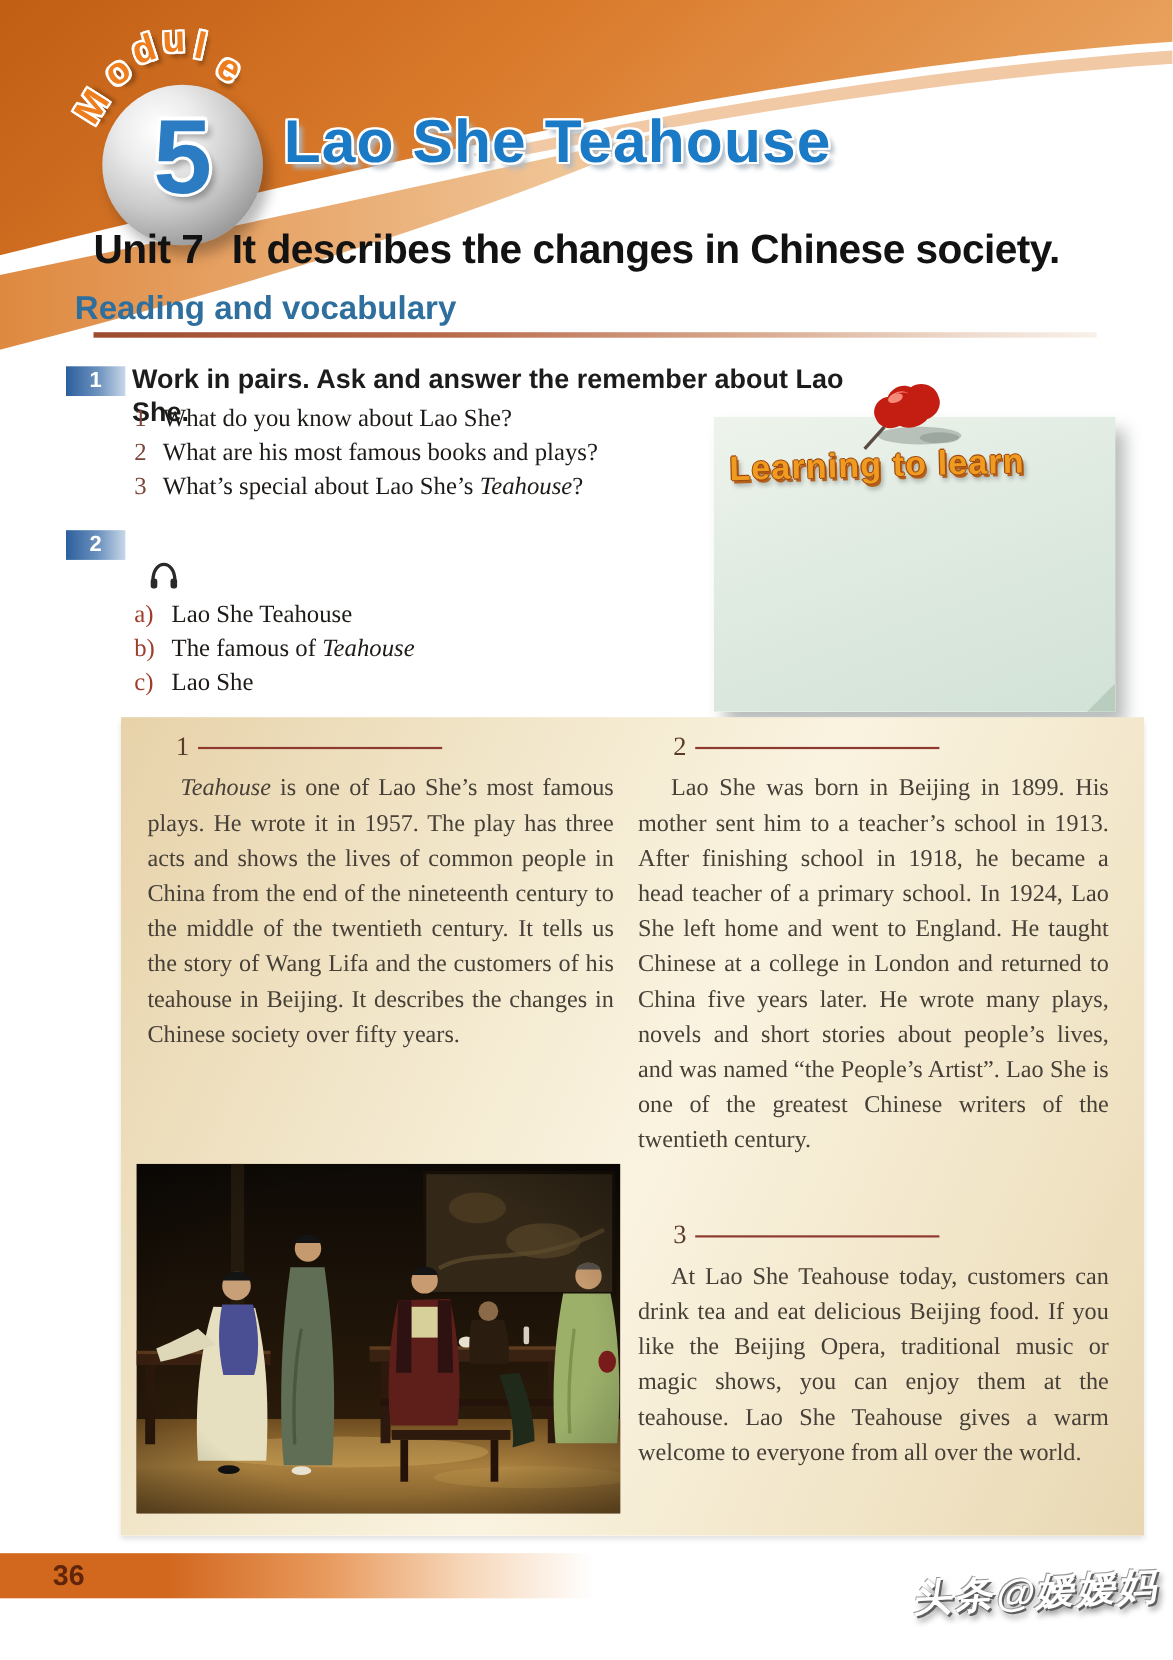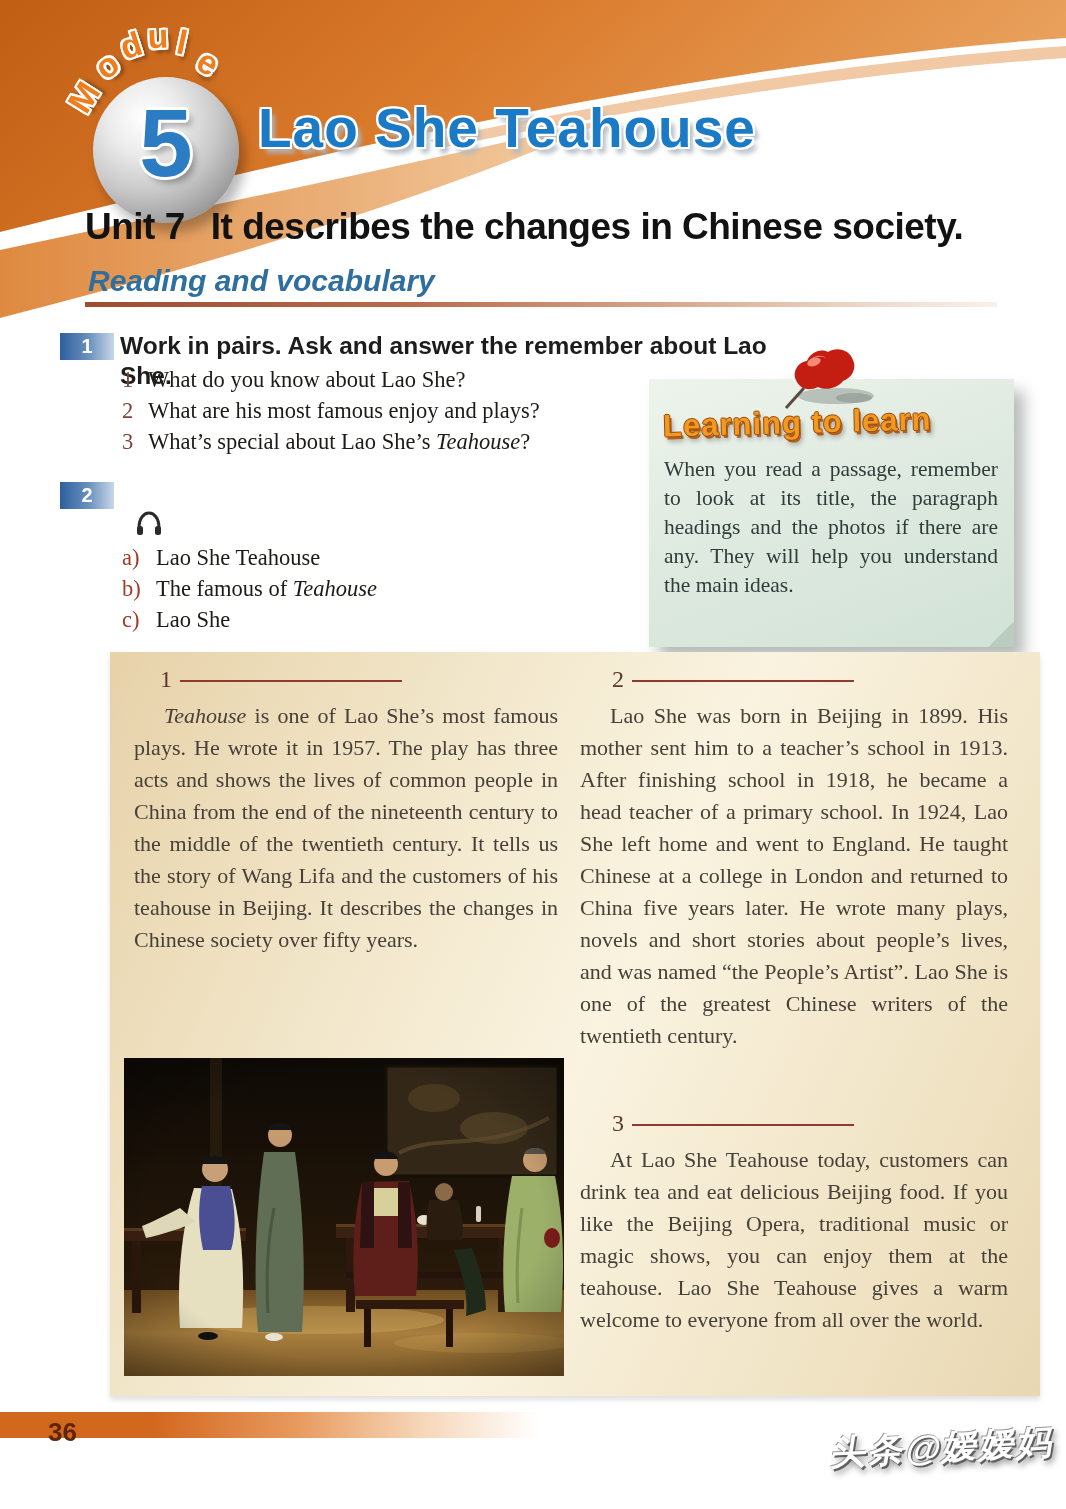--- a/index.html
+++ b/index.html
@@ -20,21 +20,21 @@
   #module-number{left:120px;top:88px;width:92px;text-align:center;font-size:96px;font-weight:bold;color:#2b7cc2;
     text-shadow:-3px 0 0 #fff,3px 0 0 #fff,0 -3px 0 #fff,0 3px 0 #fff,
                 -2px -2px 0 #fff,2px 2px 0 #fff,-2px 2px 0 #fff,2px -2px 0 #fff,
                 5px 6px 6px rgba(0,0,0,.3);}
   #page-title{left:258px;top:96px;font-size:55px;font-weight:bold;letter-spacing:1px;color:#1a7ac6;
     text-shadow:-2px 0 0 #fff,2px 0 0 #fff,0 -2px 0 #fff,0 2px 0 #fff,
                 -2px -2px 0 #fff,2px 2px 0 #fff,-2px 2px 0 #fff,2px -2px 0 #fff,
                 5px 6px 5px #aeb8c2;}
   #unit-line{left:85px;top:206px;font-size:37px;font-weight:bold;color:#121212;letter-spacing:-.5px;}
   #unit-label{margin-right:26px;}
-  #section-heading{left:88px;top:264px;font-size:30px;font-weight:bold;color:#2f6f9e;font-style:italic;}
+  #section-heading{left:68px;top:264px;font-size:30px;font-weight:bold;color:#2f6f9e;}
   #section-underline{left:85px;top:302px;width:912px;height:5px;
     background:linear-gradient(90deg,#9e4c30 0%,#b86a4a 35%,#d8a98e 65%,#efddd0 88%,#f8f1ea 100%);}
 
   
   .ex-badge{width:54px;height:27px;background:linear-gradient(90deg,#2d5f9e 0%,#6d93bf 55%,#c8d7e8 100%);
     color:#fff;font-size:20px;font-weight:bold;text-align:center;line-height:27px;}
   .ex-heading{font-size:24.5px;font-weight:bold;color:#1c1c1c;line-height:30px;}
   .q-row{position:absolute;font-family:"Liberation Serif",serif;font-size:22.5px;color:#1d1a17;white-space:nowrap;}
   .q-num{display:inline-block;width:26px;color:#7c4438;}
   .opt-letter{display:inline-block;width:34px;color:#a03c2c;}
@@ -62,21 +62,21 @@
     background:linear-gradient(115deg,#e7d2a9 0%,#f2e7cb 30%,#faf3e0 52%,#f0e3c4 82%,#e8d7b2 100%);
     box-shadow:0 4px 5px rgba(0,0,0,.12);}
   .blank-line{position:absolute;font-family:"Liberation Serif",serif;font-size:24px;color:#5a3a28;}
   .blank-rule{display:inline-block;width:222px;border-bottom:2px solid #8e3a30;margin-left:8px;
     transform:translateY(-5px);}
   .para{position:absolute;font-family:Liberation Serif, serif;font-size:22px;line-height:32px;
     color:#474038;text-align:justify;text-indent:30px;}
   #photo-frame{left:14px;top:406px;width:440px;height:318px;position:absolute;}
 
   
-  #footer-bar{left:0;top:1412px;width:540px;height:26px;
+  #footer-bar{left:0;top:1412px;width:540px;height:41px;
     background:linear-gradient(90deg,#d2671e 0%,#d2671e 28%,#e89a5e 55%,#f6d6b8 78%,rgba(255,255,255,0) 100%);}
   #page-number{left:48px;top:0;position:absolute;line-height:41px;font-size:26px;font-weight:bold;color:#5f2409;}
   #watermark{right:12px;top:1424px;font-size:35px;font-weight:bold;color:#ffffff;
     transform:skewX(-12deg) rotate(-3deg);letter-spacing:2px;
     text-shadow:2px 2px 0 #5f5f5f,-1px -1px 0 #9a9a9a,4px 5px 6px rgba(0,0,0,.45);}
 </style>
 </head>
 <body>
 
 <svg id="header-svg" class="abs" width="1066" height="330" viewBox="0 0 1066 330">
@@ -114,21 +114,21 @@
 <div id="section-heading" class="abs">Reading and vocabulary</div>
 <div id="section-underline" class="abs"></div>
 
 <div class="ex-badge abs" style="left:60px;top:333px;">1</div>
 <div class="ex-heading abs" style="left:120px;top:331px;width:700px;">Work in pairs. Ask and answer the remember about Lao She.</div>
 
 <div class="q-row" style="left:122px;top:367px;">
   <span class="q-num">1</span><span>What do you know about Lao She?</span><span class="ital"></span><span></span>
 </div>
 <div class="q-row" style="left:122px;top:398px;">
-  <span class="q-num">2</span><span>What are his most famous enjoy and plays?</span><span class="ital"></span><span></span>
+  <span class="q-num">2</span><span>What are his most famous books and plays?</span><span class="ital"></span><span></span>
 </div>
 <div class="q-row" style="left:122px;top:429px;">
   <span class="q-num">3</span><span>What’s special about Lao She’s </span><span class="ital">Teahouse</span><span>?</span>
 </div>
 
 <div class="ex-badge abs" style="left:60px;top:482px;">2</div>
 <div class="ex-heading abs" style="left:120px;top:479px;width:560px;">
   <br>
   <svg id="headphone-icon" width="30" height="30" viewBox="0 0 30 30">
       <path d="M5,19 C5,9 10,4 15,4 C20,4 25,9 25,19" fill="none" stroke="#2a2a2a" stroke-width="3"></path>
@@ -144,21 +144,20 @@
   <span class="opt-letter">b)</span><span>The famous of </span><span class="ital">Teahouse</span><span></span>
 </div>
 <div class="q-row" style="left:122px;top:607px;">
   <span class="opt-letter">c)</span><span>Lao She</span><span class="ital"></span><span></span>
 </div>
 
 <div id="note-card" class="abs">
   <div id="note-fold"></div>
   <div id="note-fold-shade"></div>
   <div id="note-title">Learning to learn</div>
-  <div id="note-body">When you read a passage, remember to look at its title, the paragraph headings and the photos if there are any. They will help you understand the main ideas.</div>
 </div>
 <svg id="pushpin" class="abs" width="130" height="80" viewBox="0 0 130 80">
   <ellipse cx="78" cy="58" rx="38" ry="8" fill="#8f9a93" opacity="0.55"></ellipse>
   <ellipse cx="96" cy="60" rx="18" ry="5" fill="#7d8881" opacity="0.45"></ellipse>
   <line x1="28" y1="70" x2="46" y2="50" stroke="#5a4a42" stroke-width="3"></line>
   <path d="M38,42 C34,34 40,24 49,23 C52,15 62,10 70,14 C79,8 92,12 95,22 C99,30 94,40 85,43 C80,50 68,53 60,49 C50,54 41,50 38,42 Z" fill="#c41d12"></path>
   <path d="M48,26 C52,20 62,17 68,20 C64,16 54,17 48,26 Z" fill="#ff8a78" opacity="0.9"></path>
   <ellipse cx="56" cy="24" rx="7" ry="4" fill="#ff9d8c" opacity="0.85" transform="rotate(-20 56 24)"></ellipse>
 </svg>
 

